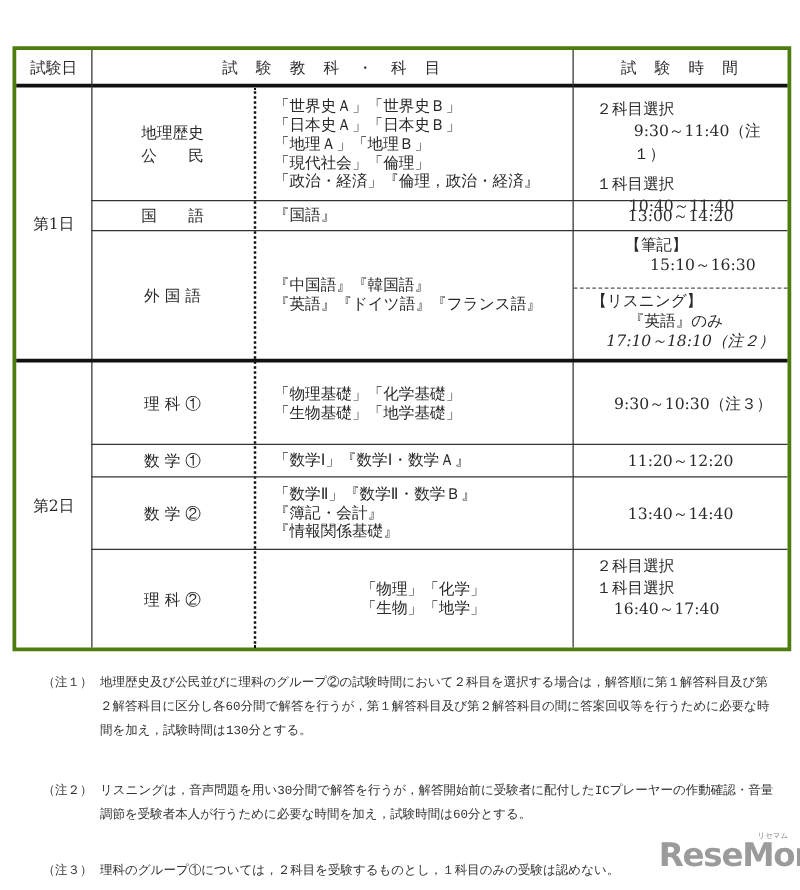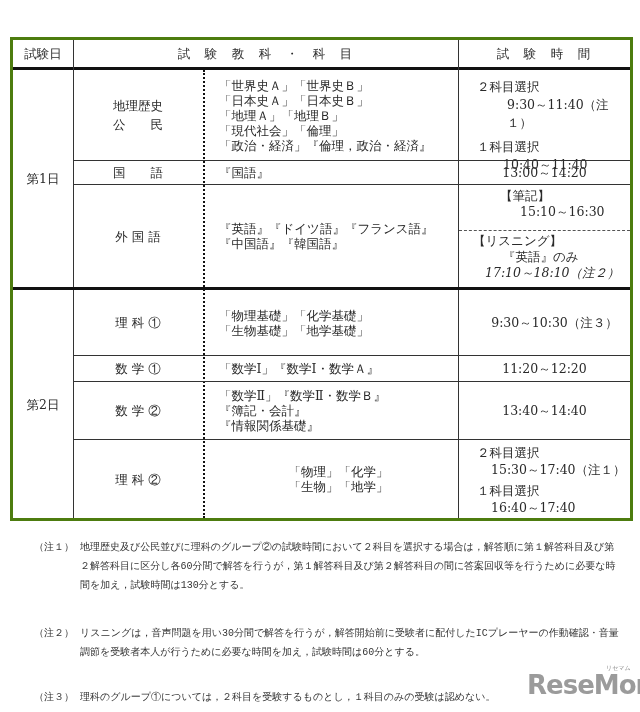--- a/index.html
+++ b/index.html
@@ -13,21 +13,21 @@
     border: 3px solid #4d7c0f; box-sizing: border-box;
   }
   .cell { position: absolute; box-sizing: border-box; font-size: 12.5px; line-height: 15px; }
   .hline { position: absolute; background: #333; height: 1px; }
   .hline.thick { height: 3px; background: #111; }
   .vline { position: absolute; background: #333; width: 1px; }
   .vdot { position: absolute; width: 0; border-left: 2px dotted #111; }
   .hdot { position: absolute; height: 0; border-top: 1px dashed #555; }
   .center { display: flex; align-items: center; justify-content: center; text-align: center; }
   .subj { display: flex; flex-direction: column; justify-content: center; padding-left: 14px; }
-  .subj div { white-space: nowrap; }
+  .subj div { white-space: nowrap; font-family: Liberation Serif, serif; }
   .timeblock { padding-left: 18px; }
   .timeblock .lbl { display: block; }
   .timeblock .t { display: block; padding-left: 30px; }
   .notes { position: absolute; left: 0; top: 0; width: 640px; }
   .note { position: absolute; left: 34px; width: 590px; font-size: 10px; line-height: 19px; color: #333; font-family: Liberation Mono, monospace; }
   .note .tag { position: absolute; left: 0; top: 0; }
   .note .body { margin-left: 46px; }
   .watermark {
     position: absolute; left: 527px; top: 670px; font-family: "DejaVu Sans", sans-serif;
     font-weight: bold; font-size: 26px; color: #8a8a8a; letter-spacing: -1px; opacity: 0.85;
@@ -71,22 +71,22 @@
 
   <div class="cell center" style="left:60px;top:121px;width:130px;height:23px;">国　　語</div>
   <div class="cell subj" style="left:192px;top:121px;width:253px;height:23px;">
     <div>『国語』</div>
   </div>
   <div class="cell center" style="left:446px;top:121px;width:171px;height:23px;">13:00～14:20</div>
   <div class="hline" style="left:60px;top:144px;width:557px;"></div>
 
   <div class="cell center" style="left:60px;top:145px;width:130px;height:102px;">外 国 語</div>
   <div class="cell subj" style="left:192px;top:145px;width:253px;height:102px;">
+    <div>『中国語』『韓国語』</div>
     <div>『英語』『ドイツ語』『フランス語』</div>
-    <div>『中国語』『韓国語』</div>
   </div>
   <div class="cell timeblock" style="left:473px;top:148px;width:171px;height:40px;padding-left:14px;line-height:16px;">
     <span class="lbl">【筆記】</span>
     <span class="t" style="padding-left:20px;">15:10～16:30</span>
   </div>
   <div class="hdot" style="left:446px;top:190px;width:171px;"></div>
   <div class="cell timeblock" style="left:446px;top:193px;width:171px;height:54px;padding-left:14px;line-height:16px;">
     <span class="lbl">【リスニング】</span>
     <span class="t" style="padding-left:30px;">『英語』のみ</span>
     <span class="t" style="padding-left:12px;font-style:italic;">17:10～18:10（注２）</span>
@@ -119,21 +119,20 @@
   <div class="cell center" style="left:446px;top:342px;width:171px;height:57px;">13:40～14:40</div>
   <div class="hline" style="left:60px;top:399px;width:557px;"></div>
 
   <div class="cell center" style="left:60px;top:400px;width:130px;height:78px;">理 科 ②</div>
   <div class="cell subj" style="left:192px;top:400px;width:253px;height:78px;align-items:center;">
     <div>「物理」「化学」</div>
     <div>「生物」「地学」</div>
   </div>
   <div class="cell timeblock" style="left:446px;top:404px;width:171px;height:74px;line-height:17px;">
     <span class="lbl">２科目選択</span>
-    <span class="t" style="padding-left:14px;margin-bottom:4px;">15:30～17:40（注１）</span>
     <span class="lbl">１科目選択</span>
     <span class="t" style="padding-left:14px;">16:40～17:40</span>
   </div>
 </div>
 
 <div class="notes">
   <div class="note" style="top:538px;">
     <span class="tag">（注１）</span>
     <div class="body">地理歴史及び公民並びに理科のグループ②の試験時間において２科目を選択する場合は，解答順に第１解答科目及び第２解答科目に区分し各60分間で解答を行うが，第１解答科目及び第２解答科目の間に答案回収等を行うために必要な時間を加え，試験時間は130分とする。</div>
   </div>

